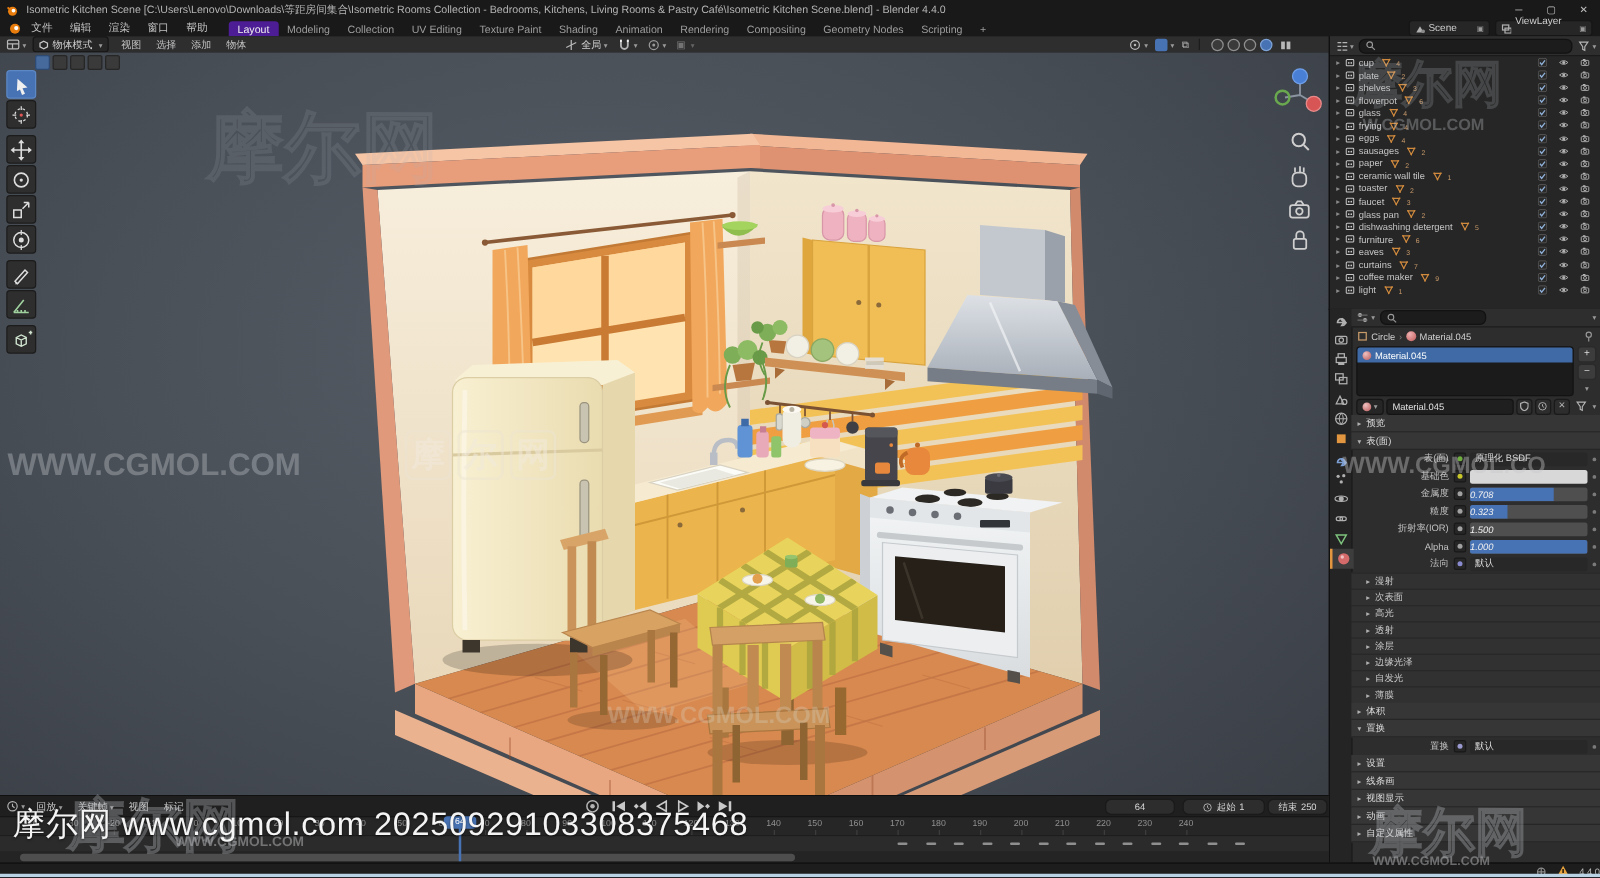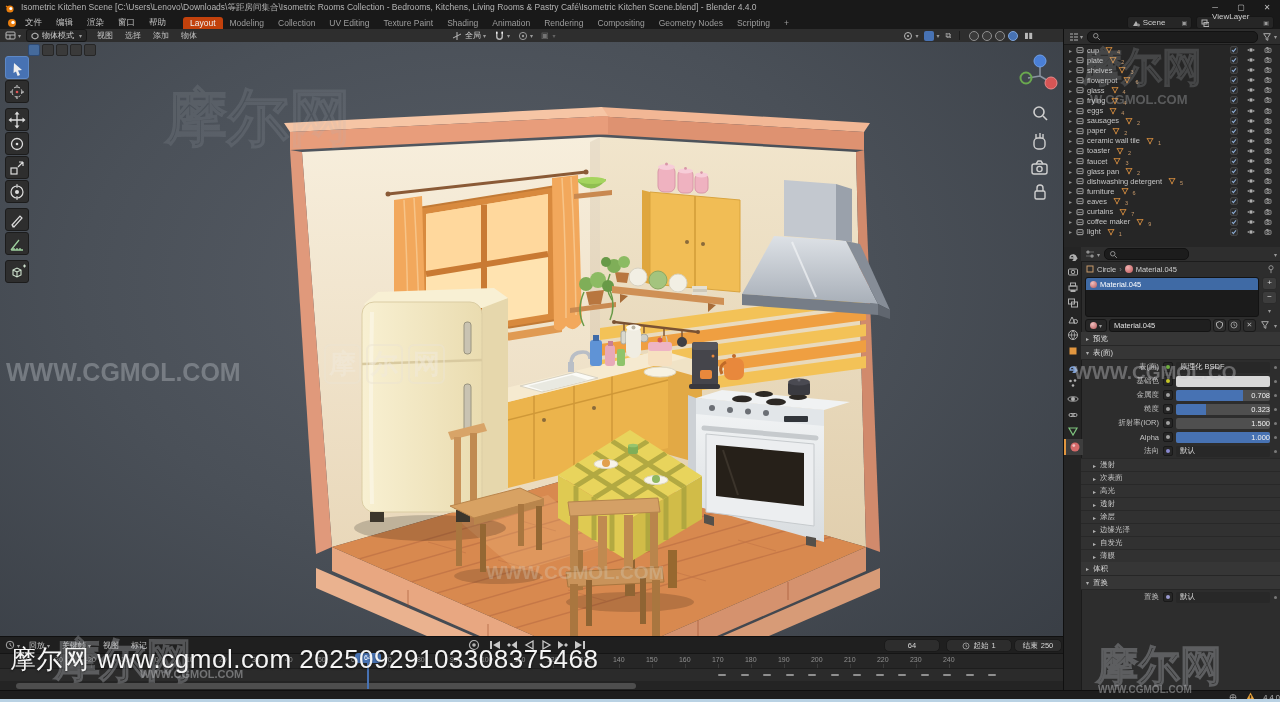--- a/index.html
+++ b/index.html
@@ -7,21 +7,21 @@
          font-family:"Liberation Sans",sans-serif;color:#c8c8c8;-webkit-font-smoothing:antialiased;}
   .abs{position:absolute;}
   .row{display:flex;align-items:center;}
   
   #titlebar{left:0;top:0;width:1280px;height:16px;background:#191919;font-size:8.5px;color:#b4b4b4;}
   #titlebar .ttl{margin-left:6px;white-space:nowrap;overflow:hidden;}
   .winbtn{width:26px;height:16px;text-align:center;line-height:16px;font-size:8px;color:#c0c0c0;}
   #menubar{left:0;top:16px;width:1280px;height:13px;background:#191919;font-size:8.5px;border-bottom:1px solid #101010;}
   .menu-item{padding:0 7px;color:#c2c2c2;line-height:13px;}
   .ws-tab{padding:0 7px;color:#9d9d9d;line-height:12px;border-radius:3px 3px 0 0;}
-  .ws-tab.active{background:#c2410c;color:#efefef;}
+  .ws-tab.active{background:#4c1d95;color:#efefef;}
   .pill{background:#262626;border:1px solid #161616;border-radius:3px;display:flex;align-items:center;
         padding:0 4px;height:11px;font-size:8px;color:#cfcfcf;}
   #vp-header{left:0;top:29px;width:1063px;height:13px;background:#2e2e2e;border-bottom:1px solid #141414;font-size:8px;}
   #vp-header .menu-item{padding:0 6px;line-height:13px;}
   .hicon{color:#b8b8b8;font-size:8px;margin:0 2px;}
   .caret{font-size:6px;color:#9a9a9a;margin-left:2px;}
   .sphere{width:8px;height:8px;border-radius:50%;border:1px solid #8f8f8f;margin-left:3px;background:#3a3a3a;}
   .sphere.on{background:#4772b3;border-color:#7ea4d8;}
   
   #viewport{left:0;top:42px;width:1063px;height:594px;
@@ -51,21 +51,21 @@
   .phead{height:13px;display:flex;align-items:center;background:#363636;border-bottom:1px solid #262626;color:#dcdcdc;padding-left:5px;}
   .phead .disc{font-size:6px;color:#b0b0b0;margin-right:4px;}
   .psub{height:12px;display:flex;align-items:center;background:#313131;border-top:1px solid #282828;color:#c9c9c9;padding-left:12px;}
   .prow{height:14px;display:flex;align-items:center;padding-right:4px;}
   .plabel{width:78px;text-align:right;color:#c2c2c2;margin-right:4px;flex:none;}
   .socket{width:8px;height:8px;background:#262626;border:1px solid #191919;border-radius:2px;margin-right:3px;flex:none;
           display:flex;align-items:center;justify-content:center;}
   .socket i{width:4px;height:4px;border-radius:50%;display:block;}
   .widget{flex:1;height:11px;border-radius:2px;position:relative;overflow:hidden;background:#4f4f4f;}
   .widget .fill{position:absolute;left:0;top:0;bottom:0;background:#4772b3;}
-  .widget .val{position:absolute;inset:0;text-align:right;line-height:11px;color:#f0f0f0;font-size:7.5px;}
+  .widget .val{position:absolute;inset:0;text-align:left;line-height:11px;color:#f0f0f0;font-size:7.5px;font-style:italic;}
   .widget.enum{background:#282828;display:flex;align-items:center;overflow:visible;}
   .widget.enum span{margin-left:4px;color:#dadada;}
   .deco{width:3px;height:3px;border-radius:50%;background:#7a7a7a;margin-left:4px;flex:none;}
   
   #timeline{left:0;top:636px;width:1063px;height:54px;background:#2a2a2a;border-top:1px solid #101010;font-size:8px;}
   #tl-header{height:16px;background:#1f1f1f;border-bottom:1px solid #151515;position:relative;display:flex;align-items:center;}
   #tl-ruler{position:relative;height:14px;background:#262626;border-bottom:1px solid #1d1d1d;}
   .tick{position:absolute;top:2px;font-size:7px;color:#909090;transform:translateX(-50%);}
   #tl-tracks{position:relative;height:12px;background:#2b2b2b;}
   .kdash{position:absolute;top:5px;width:8px;height:2px;background:rgba(225,225,225,.55);border-radius:1px;}
@@ -1428,20 +1428,42 @@
     <div class="prow">
       <span class="plabel">置换</span>
       <span class="socket">
             <i style="background:#9a9ad0"></i>
           </span>
       <div class="widget enum">
             <span>默认</span>
           </div>
       <span class="deco"></span>
     </div>
+    <div id="bottom-panels">
+          <div class="phead">
+            <span class="disc">▸</span>
+            <span>设置</span>
+          </div>
+          <div class="phead">
+            <span class="disc">▸</span>
+            <span>线条画</span>
+          </div>
+          <div class="phead">
+            <span class="disc">▸</span>
+            <span>视图显示</span>
+          </div>
+          <div class="phead">
+            <span class="disc">▸</span>
+            <span>动画</span>
+          </div>
+          <div class="phead">
+            <span class="disc">▸</span>
+            <span>自定义属性</span>
+          </div>
+        </div>
   </div>
 </div>
 
 <div id="timeline" class="abs">
   <div id="tl-header">
     <svg width="10" height="10" style="margin-left:5px">
           <use href="#sym-clock"></use>
         </svg>
     <span class="caret">▾</span>
     <div id="tl-menus" class="row" style="margin-left:4px;gap:2px">

